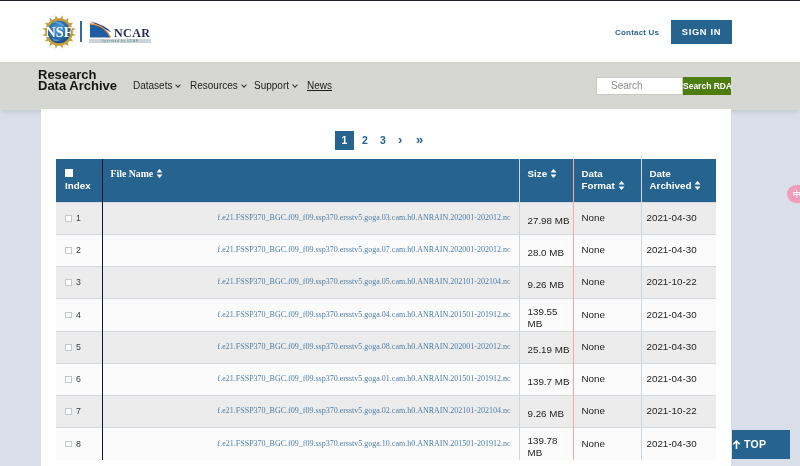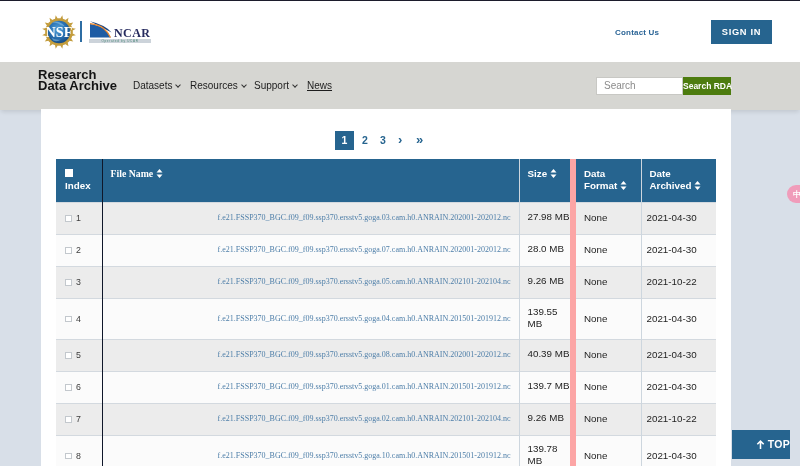--- a/index.html
+++ b/index.html
@@ -4,53 +4,53 @@
 <style>
 * { margin:0; padding:0; box-sizing:border-box; }
 html,body { width:800px; height:466px; overflow:hidden; font-family:"Liberation Sans", sans-serif; background:#d8dfe8; }
 .topline { position:absolute; left:0; top:0; width:800px; height:1px; background:#1c1c2c; }
 
 .hdr { position:absolute; left:0; top:1px; width:800px; height:61px; background:#ffffff; }
 .nsf { position:absolute; left:40px; top:12px; width:38px; height:38px; }
 .sep { position:absolute; left:80px; top:20px; width:2px; height:21px; background:#2d6da3; }
 .ncar { position:absolute; left:89px; top:19px; width:63px; height:24px; }
 .contact { position:absolute; left:615px; top:27px; font-size:8px; font-weight:bold; color:#2a6496; letter-spacing:.2px; }
-.signin { position:absolute; left:671px; top:19px; width:61px; height:24px; background:#26648f; color:#fff; font-size:9.3px; font-weight:bold; text-align:center; line-height:24px; letter-spacing:.7px;margin-left:40px; }
+.signin { position:absolute; left:671px; top:19px; width:61px; height:24px; background:#26648f; color:#fff; font-size:9.3px; font-weight:bold; text-align:center; line-height:24px; letter-spacing:.7px; }
 
 .nav { position:absolute; left:0; top:62px; width:800px; height:48px; background:#d6d6d2; box-shadow:0 3px 4px -1px rgba(0,0,0,0.10); }
 .rda { position:absolute; left:38px; top:6.5px; font-size:13px; line-height:11.5px; font-weight:bold; color:#141414; letter-spacing:0px; }
 .menu { position:absolute; top:17.5px; font-size:10px; color:#1d1d1d;text-align:center; }
 .chev { display:inline-block; width:4px; height:4px; border-right:1.2px solid #333; border-bottom:1.2px solid #333; transform:rotate(45deg); margin-left:4px; vertical-align:2px; }
-.sbox { position:absolute; left:596px; top:15px; width:87px; height:18px; background:#fff; border:1px solid #c8c8c4; font-size:10px; color:#8b8b8b; line-height:16px; padding-left:7px; }
+.sbox { position:absolute; left:596px; top:15px; width:87px; height:18px; background:#fff; border:1px solid #c8c8c4; font-size:10px; color:#8b8b8b; line-height:16px; padding-left:14px; }
 .sbtn { position:absolute; left:683px; top:15px; width:48px; height:18px; background:#4d7c0f; color:#fff; font-size:8.5px; font-weight:bold; text-align:center; line-height:18px; white-space:nowrap; }
 
 .panel { position:absolute; left:41px; top:109px; width:690px; height:357px; background:#fff; }
 .ptitle { position:absolute; left:0; top:9px; width:690px; text-align:center; font-size:10.5px; font-weight:bold; color:#111; letter-spacing:-.3px; }
 .pgn { position:absolute; left:0; top:22px; width:690px; height:19px; }
 .pg { position:absolute; top:0; height:19px; font-size:10.5px; font-weight:bold; color:#26648f; }
 .pg.act { background:#26648f; color:#fff; width:19px; text-align:center; line-height:19px; }
 
 table { position:absolute; left:15px; top:50px; width:660px; border-collapse:collapse; table-layout:fixed; }
 th { background:#26648f; color:#fff; font-size:9.8px; font-weight:bold; text-align:left; vertical-align:top; padding:8.5px 8px 8px 8px; line-height:12.5px; }
 td { font-size:9.8px; line-height:12px; color:#1e1e1e; vertical-align:middle; padding:8px 8px; height:32px; border-top:1px solid #d3d9df; }
-td.sz { white-space:nowrap; line-height:12.5px; padding-top:7px; padding-bottom:8px; }
+td.sz { white-space:nowrap; line-height:12.5px; padding-top:7px; padding-bottom:0; }
 td:last-child { padding-left:5px; }
 td.fn { font-family:"Liberation Mono", monospace; font-size:8px; color:#4d7ea8; padding-left:21px; white-space:nowrap; overflow:hidden;text-align:right; }
 tr.odd td { background:#ececec; }
 tr.even td { background:#fbfbfb; }
 td.ix, th.ix { border-right:1px solid #0f172a; }
 td.ix { color:#3c3c3c; font-size:8.8px; }
 td.fn, th.fnh { border-right:1px solid #cdd6de;font-family:Liberation Serif, serif; }
-td.sz, th.szh { border-right:6px solid #fca5a5; }
+td.sz, th.szh { border-right:1px solid #fca5a5; }
 td.df, th.dfh { border-right:1px solid #cdd6de; }
 .cb { display:inline-block; width:6.5px; height:6.5px; background:#fff; border:1px solid #c3c8cd; vertical-align:-0.5px; margin-right:2px; }
 th .cb { border:0; width:8px; height:8px; }
 .srt { display:inline-block; margin-left:3px; vertical-align:-1px; }
 
-.topbtn { position:absolute; left:732px; top:430px; width:58px; height:29px; background:#26648f; color:#fff; font-size:10.5px; font-weight:bold; text-align:right; line-height:29px; letter-spacing:.3px; }
+.topbtn { position:absolute; left:732px; top:430px; width:58px; height:29px; background:#26648f; color:#fff; font-size:10.5px; font-weight:bold; text-align:left; line-height:29px; letter-spacing:.3px; }
 .pink { position:absolute; left:787px; top:185px; width:26px; height:18px; background:#f09cba; border-radius:9px; }
 .pink span { position:absolute; left:6px; top:4px; color:#fff; font-size:8px; font-weight:bold; }
 </style>
 </head>
 <body>
 <div class="topline"></div>
 <div class="hdr">
   <svg class="nsf" viewBox="0 0 40 40">
     <defs>
       <radialGradient id="globe" cx="45%" cy="38%" r="65%">
@@ -166,21 +166,21 @@
     <tr class="even">
       <td class="ix" style="padding-left:9px;"><span class="cb"></span> 4</td>
       <td class="fn">f.e21.FSSP370_BGC.f09_f09.ssp370.ersstv5.goga.04.cam.h0.ANRAIN.201501-201912.nc</td>
       <td class="sz">139.55<br>MB</td>
           <td class="df">None</td>
           <td>2021-04-30</td>
     </tr>
     <tr class="odd">
       <td class="ix" style="padding-left:9px;"><span class="cb"></span> 5</td>
       <td class="fn">f.e21.FSSP370_BGC.f09_f09.ssp370.ersstv5.goga.08.cam.h0.ANRAIN.202001-202012.nc</td>
-      <td class="sz">40.39 MB</td>
+      <td class="sz">25.19 MB</td>
           <td class="df">None</td>
           <td>2021-04-30</td>
     </tr>
     <tr class="even">
       <td class="ix" style="padding-left:9px;"><span class="cb"></span> 6</td>
       <td class="fn">f.e21.FSSP370_BGC.f09_f09.ssp370.ersstv5.goga.01.cam.h0.ANRAIN.201501-201912.nc</td>
       <td class="sz">139.7 MB</td>
           <td class="df">None</td>
           <td>2021-04-30</td>
     </tr>

